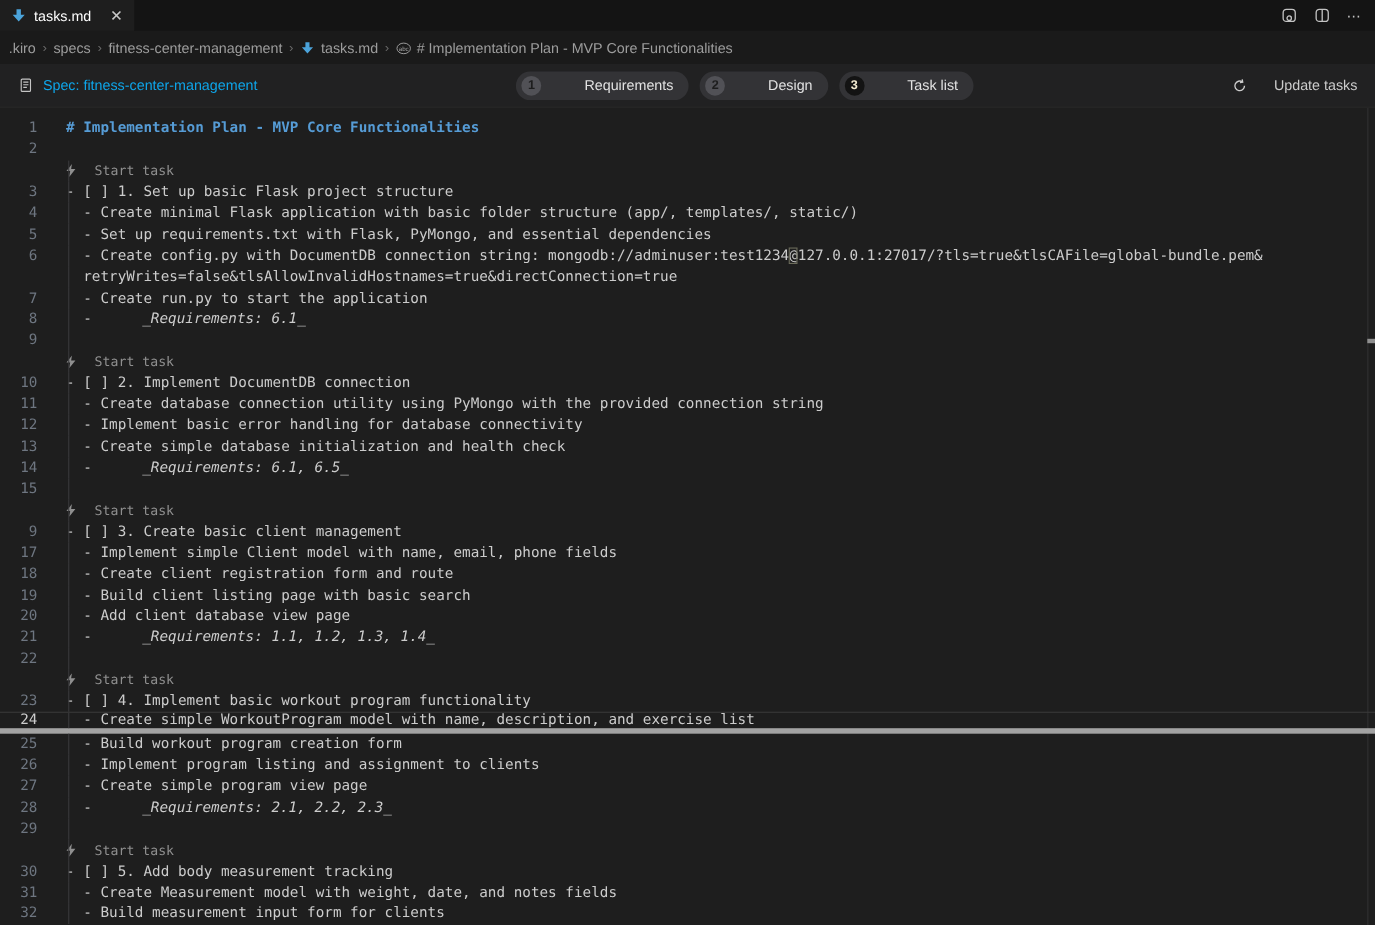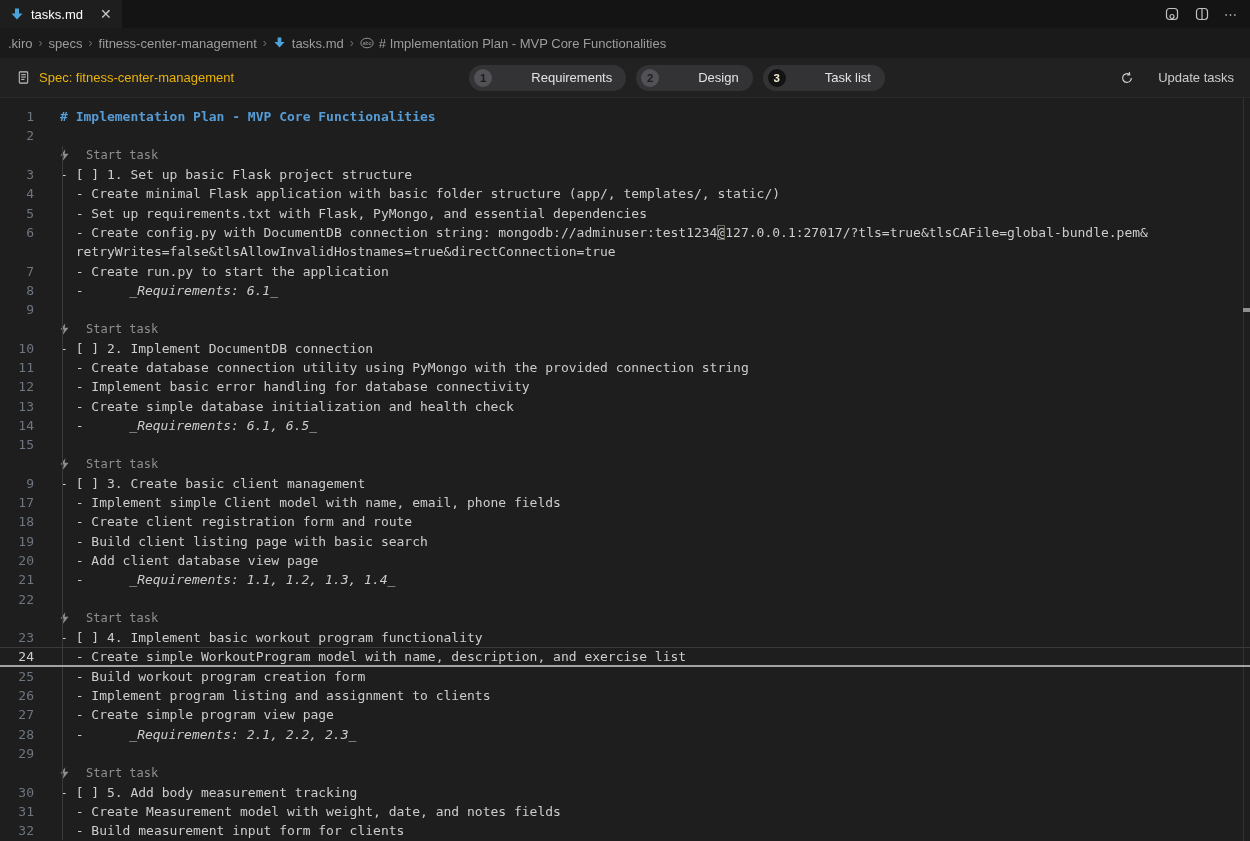--- a/index.html
+++ b/index.html
@@ -13,46 +13,46 @@
   .tab .md-ic { width:14px; height:14px; display:inline-flex; }
   .tab .close { color:#c8c8c8; font-size:14px; margin-left:10px; cursor:pointer; line-height:1; }
   .tab-fill { flex:1; }
   .tab-actions { display:flex; align-items:center; gap:14px; padding-right:12px; color:#c3c3c3; }
   .tab-actions .ic { width:16px; height:16px; display:inline-flex; align-items:center; justify-content:center; cursor:pointer; }
   .ellipsis { font-size:13px; letter-spacing:1px; color:#c3c3c3; cursor:pointer; }
 
   
   .breadcrumbs { height:30px; background:#1a1a1a; display:flex; align-items:center;
                  padding-left:8px; font-size:13px; color:#9d9d9d; }
-  .crumb { display:flex; align-items:center; gap:5px; cursor:pointer; white-space:nowrap; }
+  .crumb { display:flex; align-items:flex-end; gap:5px; cursor:pointer; white-space:nowrap; }
   .crumb-sep { color:#6a6a6a; margin:0 6px; font-size:12px; }
   .crumb .mini-ic { display:inline-flex; width:14px; height:14px; }
 
   
   .specbar { height:40px; background:#212122; border-bottom:1px solid #2a2a2a;
              display:flex; align-items:center; padding:0 16px; }
-  .spec-left { display:flex; align-items:center; gap:8px; color:#eab308; font-size:13px; white-space:nowrap; }
+  .spec-left { display:flex; align-items:center; gap:8px; color:#0ea5e9; font-size:13px; white-space:nowrap; }
   .spec-center { flex:1; display:flex; justify-content:center; align-items:center; gap:10px; }
   .step-pill { display:flex; align-items:center; gap:8px; background:#333336; border-radius:14px;
                padding:4px 14px 4px 5px; cursor:pointer; }
   .step-num { width:18px; height:18px; border-radius:50%; background:#515156; color:#1d1d1d;
               font-size:11.5px; font-weight:bold; display:flex; align-items:center; justify-content:center; }
   .step-pill.active .step-num { background:#131313; color:#f4ecd2; }
   .step-label { color:#e2e2e2; font-size:13px;margin-left:31px; }
   .spec-right { display:flex; align-items:center; gap:24px; color:#cccccc; font-size:13px; cursor:pointer; white-space:nowrap; }
 
   
   .editor { position:relative; height:743px; background:#1e1e1e; padding-top:9px;
             font-family:"DejaVu Sans Mono","Liberation Mono",monospace; }
   .row { position:relative; height:19.3px; display:flex; align-items:center; font-size:13px; }
   .row .ln { width:34px; text-align:right; color:#6e7681; flex:none; font-size:13px; }
   .row.current .ln { color:#cccccc; }
   .row .code { margin-left:26px; white-space:pre; color:#cccccc; flex:none; }
   .row .guide { position:absolute; left:62px; top:0; bottom:0; width:1px; background:#3a3a3c; }
-  .row.current { border-top:1px solid #3a3a3a; border-bottom:2px solid #a3a3a3; }
+  .row.current { border-top:1px solid #3a3a3a; border-bottom:5px solid #a3a3a3; }
   .seg-heading { color:#569cd6; font-weight:bold; }
   .seg-italic { font-style:italic;margin-left:38px; }
   .seg-boxed { outline:1px solid #6b6b5a; outline-offset:-1px; }
   .lens-link { margin-left:26px; display:inline-flex; align-items:center; gap:17px;
                color:#8f8f8f; font-size:12px; cursor:pointer; }
   .ruler-line { position:absolute; top:0; bottom:0; right:6px; width:1px; background:#303031; }
   .ruler-marker { position:absolute; right:0; width:7px; height:4px; background:#8f8f8f; }
 </style>
 </head>
 <body>

